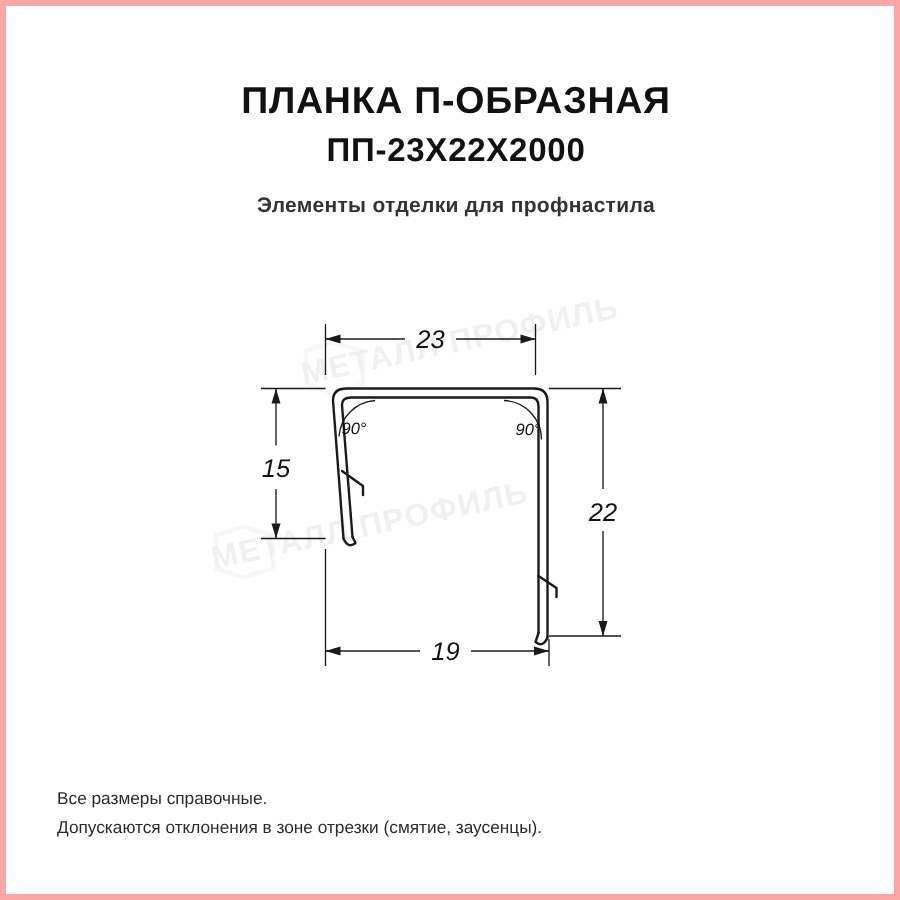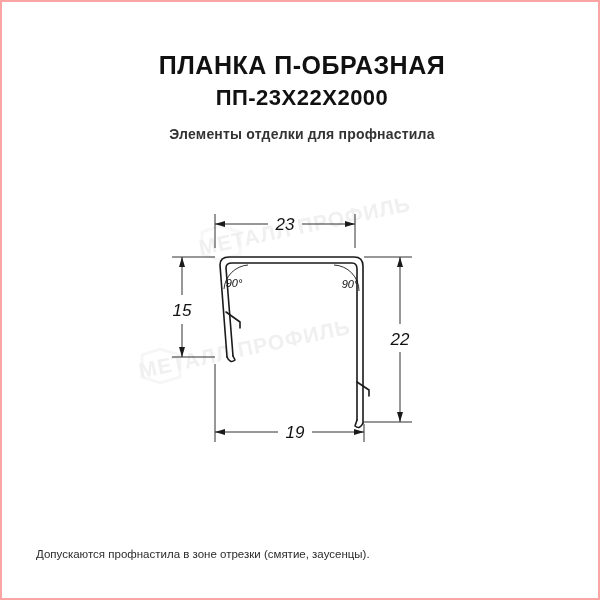--- a/index.html
+++ b/index.html
@@ -13,21 +13,21 @@
     font-family: "Liberation Sans", sans-serif;
     color: #1a1a1a;
     position: relative;
     overflow: hidden;
   }
   .page {
     position: absolute;
     left: 0; top: 0;
     width: 600px;
     height: 600px;
-    border: 2px solid #fca5a5;
+    border: 4px solid #fca5a5;
     box-sizing: border-box;
   }
   .header {
     position: absolute;
     left: 0;
     top: 48px;
     width: 600px;
     text-align: center;
   }
   .title-main {
@@ -180,16 +180,17 @@
         <path d="M 222 137 A 26 26 0 0 1 246 113"></path>
         <path d="M 332 113 A 26 26 0 0 1 357 139"></path>
       </g>
       <text x="232" y="135" font-family="Liberation Sans, sans-serif" font-size="11" text-anchor="middle" fill="#111">90°</text>
       <text x="348" y="136" font-family="Liberation Sans, sans-serif" font-size="11" text-anchor="middle" fill="#111">90°</text>
 
     </svg>
   </div>
 
   <div class="footer">
-    <div class="footer-line">Допускаются профнастила в зоне отрезки (смятие, заусенцы).</div>
+    <div class="footer-line">Все размеры справочные.</div>
+    <div class="footer-line">Допускаются отклонения в зоне отрезки (смятие, заусенцы).</div>
   </div>
 
 </div>
 
 </body></html>

